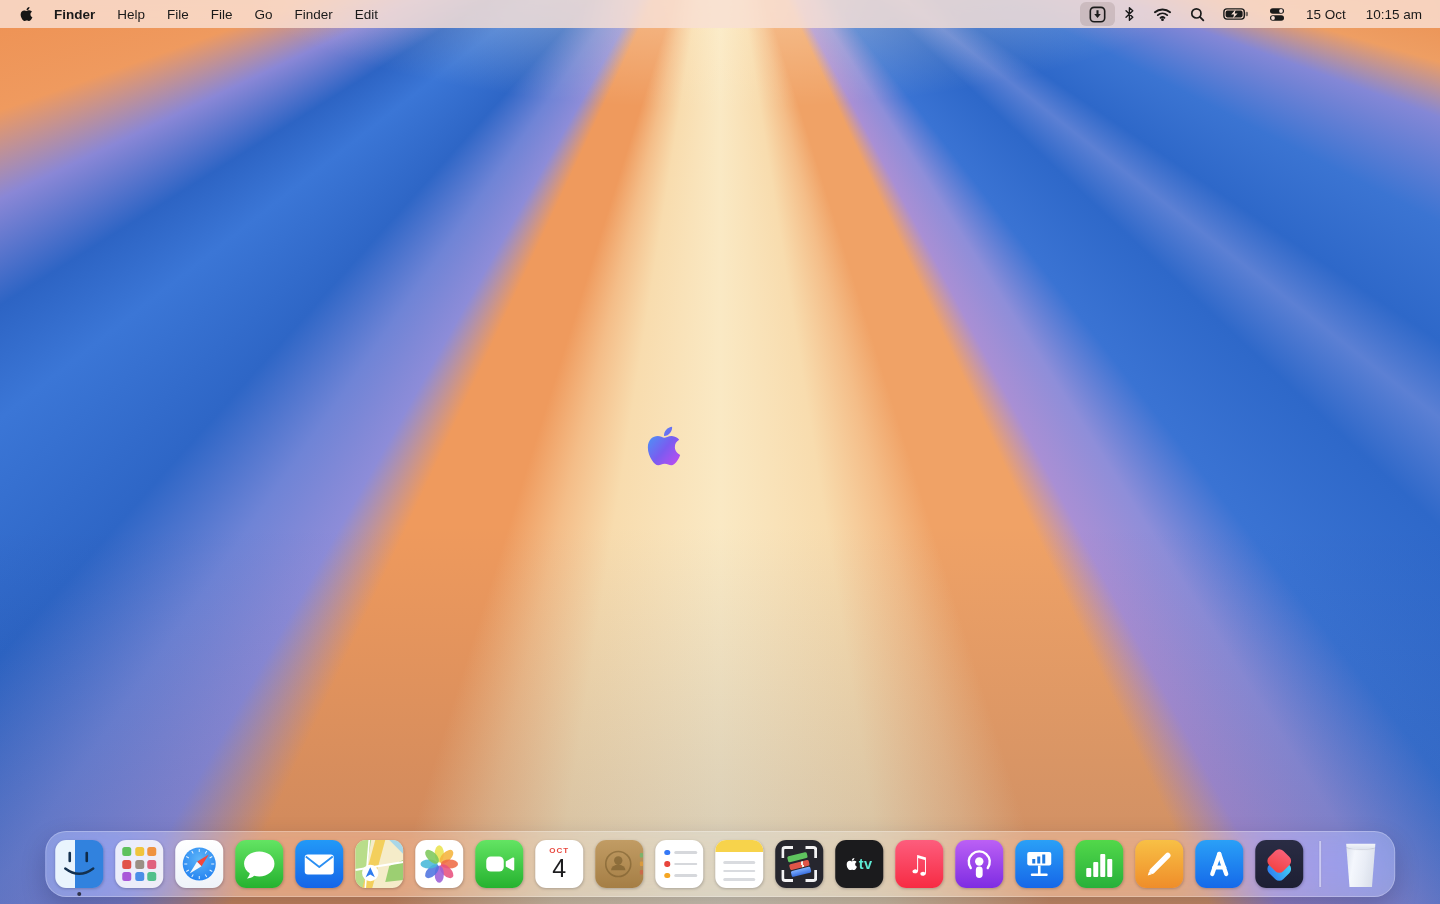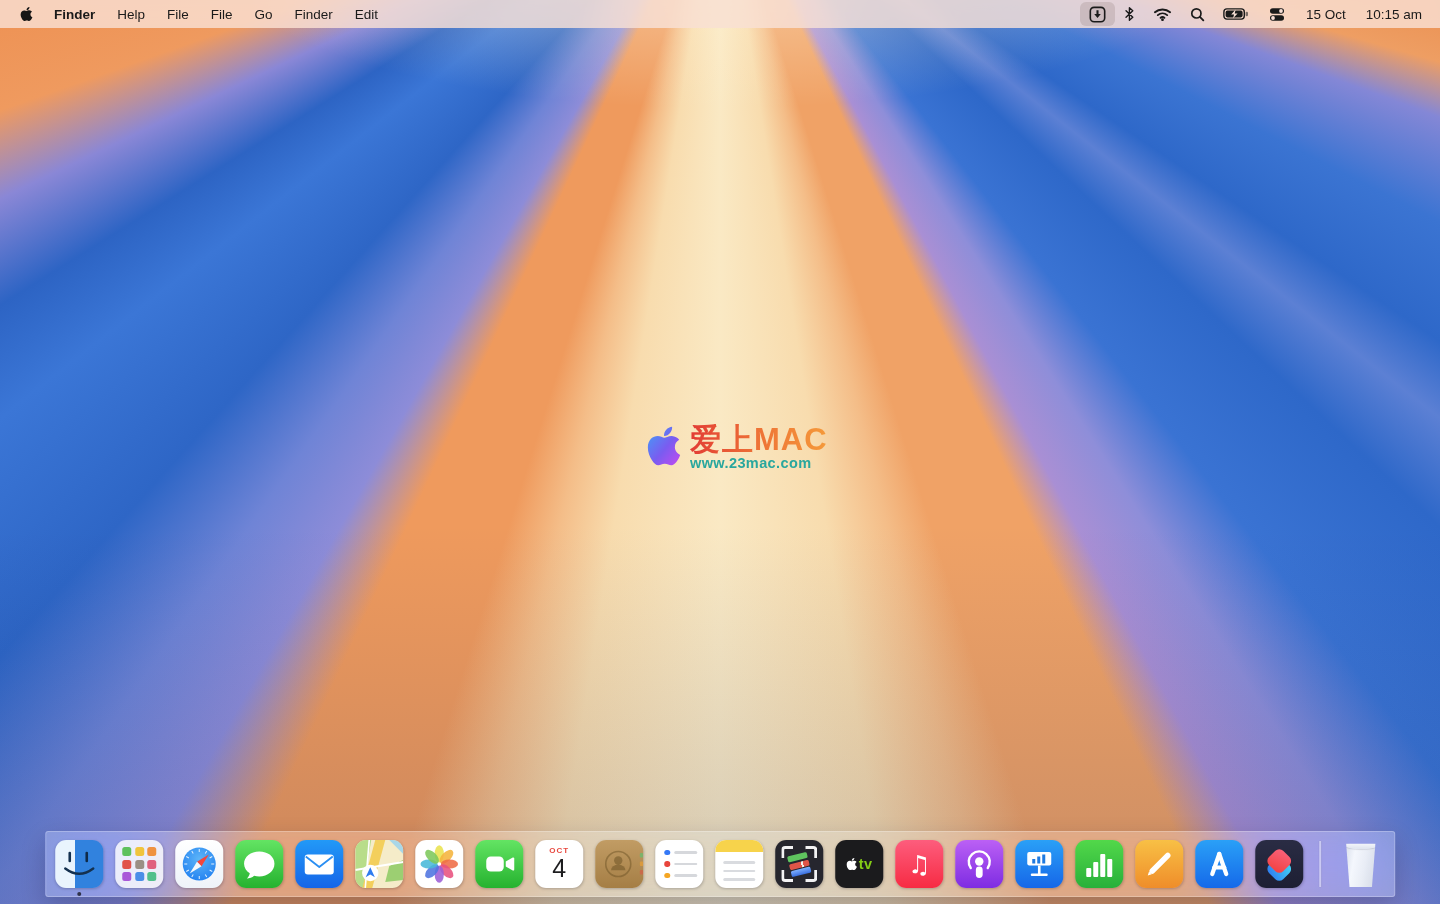--- a/index.html
+++ b/index.html
@@ -43,21 +43,21 @@
   .wm-text{display:flex;flex-direction:column;line-height:1;}
   .wm-title{font-size:31px;font-weight:800;letter-spacing:1px;
     background:linear-gradient(90deg,#e23c35,#ee7336,#f59a3a);
     -webkit-background-clip:text;background-clip:text;color:transparent;}
   .wm-url{font-size:14.5px;font-weight:700;color:#29a79e;margin-top:1px;letter-spacing:.4px;}
 
   
   .dock{position:absolute;left:50%;transform:translateX(-50%);bottom:7px;height:66px;z-index:20;
     display:flex;align-items:flex-start;padding:8px 9px 0;box-sizing:border-box;gap:12px;
     background:rgba(226,234,248,.30);backdrop-filter:blur(24px) saturate(1.5);
-    border:1px solid rgba(255,255,255,.25);border-radius:3px;
+    border:1px solid rgba(255,255,255,.25);border-radius:21px;
     box-shadow:0 10px 24px rgba(5,15,50,.22);}
   .dock-item{position:relative;width:48px;height:48px;flex:none;cursor:pointer;}
   .di{position:absolute;inset:0;border-radius:11px;overflow:hidden;
     box-shadow:0 1px 3px rgba(0,0,20,.22);}
   .run-dot{position:absolute;left:50%;bottom:-8px;width:4px;height:4px;border-radius:50%;
     transform:translateX(-50%);background:rgba(25,25,35,.8);}
   .dock-divider{width:1.5px;height:46px;margin:1px 4px 0;background:rgba(255,255,255,.45);
     box-shadow:0 0 1px rgba(0,0,40,.25);flex:none;}
 
   
@@ -84,21 +84,21 @@
   .notes-line{height:2.4px;border-radius:2px;background:#d9dbdf;}
   .i-scanner{background:#26262e;display:flex;align-items:center;justify-content:center;}
   .sc-bracket{position:absolute;width:9px;height:9px;border:3px solid #f2f2f4;}
   .sc-tl{top:6px;left:6px;border-right:none;border-bottom:none;border-top-left-radius:4px;}
   .sc-tr{top:6px;right:6px;border-left:none;border-bottom:none;border-top-right-radius:4px;}
   .sc-bl{bottom:6px;left:6px;border-right:none;border-top:none;border-bottom-left-radius:4px;}
   .sc-br{bottom:6px;right:6px;border-left:none;border-top:none;border-bottom-right-radius:4px;}
   .sc-books{display:flex;flex-direction:column;gap:1.5px;transform:rotate(-14deg);}
   .sc-book{width:20px;height:6px;border-radius:1.5px;}
   .i-appletv{background:#1b1b1d;display:flex;align-items:center;justify-content:center;gap:1.5px;}
-  .tv-label{color:#84cc16;font-size:14.5px;font-weight:700;letter-spacing:.3px;}
+  .tv-label{color:#5eead4;font-size:14.5px;font-weight:700;letter-spacing:.3px;}
   .i-music{background:linear-gradient(180deg,#fd5d7d,#f72b43);display:flex;align-items:center;justify-content:center;}
   .music-note{color:#fff;font-size:25px;line-height:1;font-family:"DejaVu Sans",sans-serif;}
   .i-podcasts{background:linear-gradient(180deg,#bb60f5,#7e2ce2);display:flex;align-items:center;justify-content:center;}
   .i-keynote{background:linear-gradient(180deg,#2aa0f7,#1667e8);}
   .i-numbers{background:linear-gradient(180deg,#52d84a,#27b03a);display:flex;align-items:flex-end;justify-content:center;gap:2.5px;padding-bottom:11px;box-sizing:border-box;}
   .num-bar{width:4.5px;background:#fff;border-radius:1px;}
   .i-pages{background:linear-gradient(180deg,#f8c045,#ef8d2a);display:flex;align-items:center;justify-content:center;}
   .i-appstore{background:linear-gradient(180deg,#2aa0f7,#1569e9);display:flex;align-items:center;justify-content:center;}
   .i-shortcuts{background:linear-gradient(180deg,#2a2c44,#1d1f33);display:flex;align-items:center;justify-content:center;}
   .shc-diamond{position:absolute;width:20px;height:20px;border-radius:5.5px;transform:rotate(45deg);}
@@ -121,24 +121,20 @@
     <svg width="36" height="44" viewBox="0 0 384 512">
       <defs>
           <linearGradient id="wmg" x1="0" y1="0" x2="1" y2="1">
         <stop offset="0" stop-color="#3fa2f7"></stop>
             <stop offset=".55" stop-color="#7a5cf0"></stop>
             <stop offset="1" stop-color="#c44af0"></stop>
       </linearGradient>
         </defs>
       <path fill="url(#wmg)" d="M318.7 268.7c-.2-36.7 16.4-64.4 50-84.8-18.8-26.9-47.2-41.7-84.7-44.6-35.5-2.8-74.3 20.7-88.5 20.7-15 0-49.4-19.7-76.4-19.7C63.3 140.3 4 184.8 4 273.5q0 39.3 14.4 81.2c12.8 36.7 59 126.7 107.2 125.2 25.2-.6 43-17.9 75.8-17.9 31.8 0 48.3 17.9 76.4 17.9 48.6-.7 90.4-82.5 102.6-119.3-65.2-30.7-61.7-90-61.7-91.9zm-56.6-164.2c27.3-32.4 24.8-61.9 24-72.5-24.1 1.4-52 16.4-67.9 34.9-17.5 19.8-27.8 44.3-25.6 71.9 26.1 2 49.9-11.4 69.5-34.3z"></path>
     </svg>
-    <div class="wm-text">
-      <span class="wm-title">爱上MAC</span>
-      <span class="wm-url">www.23mac.com</span>
-    </div>
   </div>
 
   <div class="menubar">
     <div class="mb-left">
       <span class="mb-apple">
         <svg width="13" height="16" viewBox="0 0 384 512">
           <path fill="#161616" d="M318.7 268.7c-.2-36.7 16.4-64.4 50-84.8-18.8-26.9-47.2-41.7-84.7-44.6-35.5-2.8-74.3 20.7-88.5 20.7-15 0-49.4-19.7-76.4-19.7C63.3 140.3 4 184.8 4 273.5q0 39.3 14.4 81.2c12.8 36.7 59 126.7 107.2 125.2 25.2-.6 43-17.9 75.8-17.9 31.8 0 48.3 17.9 76.4 17.9 48.6-.7 90.4-82.5 102.6-119.3-65.2-30.7-61.7-90-61.7-91.9zm-56.6-164.2c27.3-32.4 24.8-61.9 24-72.5-24.1 1.4-52 16.4-67.9 34.9-17.5 19.8-27.8 44.3-25.6 71.9 26.1 2 49.9-11.4 69.5-34.3z"></path>
         </svg>
       </span>
       <span class="mb-item active">Finder</span>

